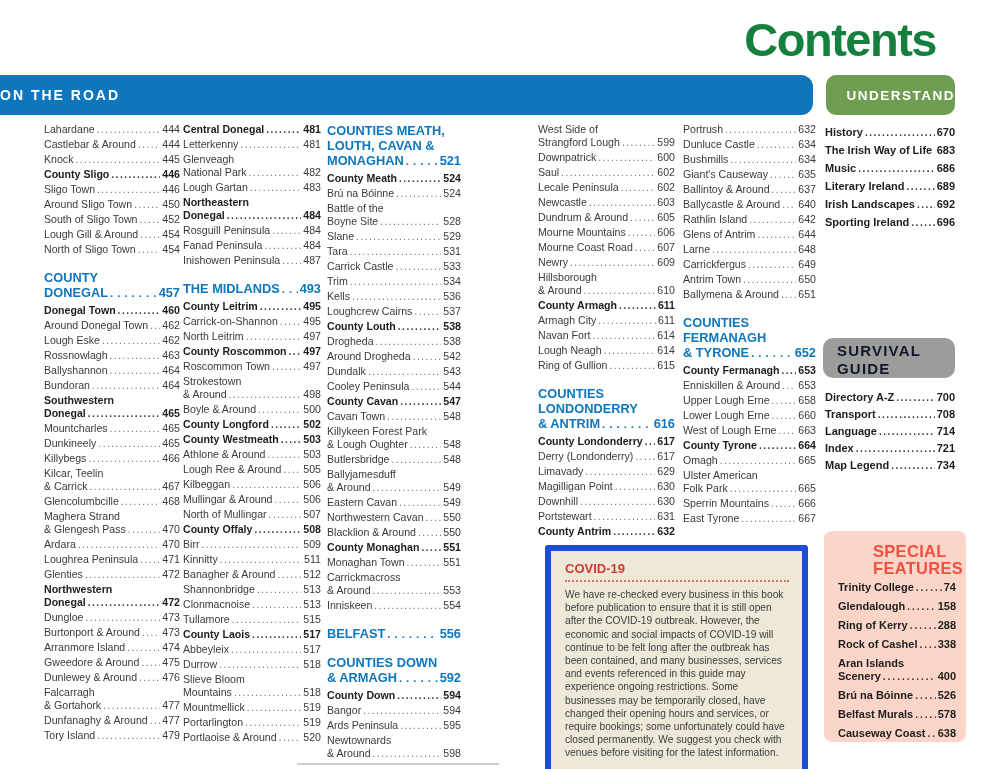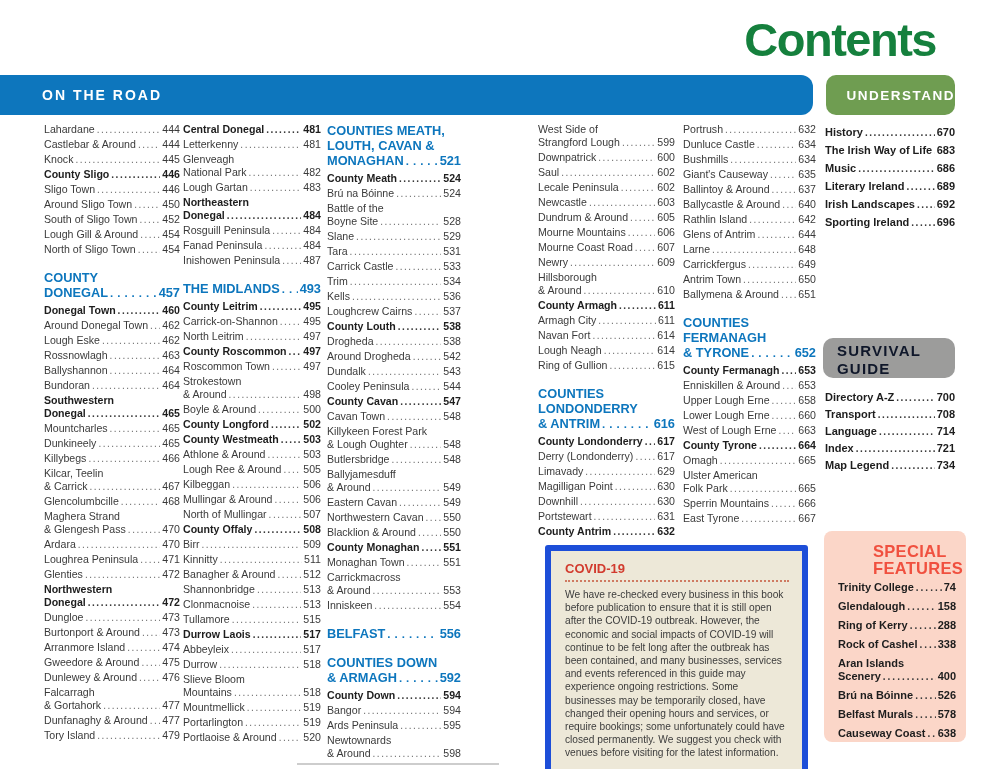--- a/index.html
+++ b/index.html
@@ -8,21 +8,21 @@
     font-family:"Liberation Sans", sans-serif; overflow:hidden;
     color:#3a3a3a;
   }
   .contents-title {
     position:absolute; top:12px; right:64px;
     font-size:47px; font-weight:bold; color:#15803d; letter-spacing:-1.5px;
   }
   .bar-blue {
     position:absolute; left:0; top:75px; width:813px; height:40px;
     background:var(--blue); border-radius:0 12px 12px 0;
-    display:flex; align-items:center; padding-left:42px; box-sizing:border-box;
+    display:flex; align-items:center; box-sizing:border-box;
   }
   .bar-blue .bar-label { color:#fff; font-weight:bold; font-size:14px; letter-spacing:2px; }
   .bar-green {
     position:absolute; left:826px; top:75px; width:129px; height:40px;
     background:var(--green); border-radius:10px;
     display:flex; align-items:center; justify-content:flex-end;
   }
   .bar-green .bar-label { color:#fff; font-weight:bold; font-size:13.5px; letter-spacing:1.5px; }
 
   .toc-col { position:absolute; top:123px; font-size:10.6px; }
@@ -566,21 +566,21 @@
       </div>
       <div class="toc-item s-n">
         <div class="entry-line">
           <span class="label">Tullamore</span>
           <span class="dots">............................................................</span>
           <span class="page">515</span>
         </div>
       </div>
       <div class="toc-item s-b">
         <div class="entry-line">
-          <span class="label">Durrow Laois</span>
+          <span class="label">County Laois</span>
           <span class="dots">............................................................</span>
           <span class="page">517</span>
         </div>
       </div>
       <div class="toc-item s-n">
         <div class="entry-line">
           <span class="label">Abbeyleix</span>
           <span class="dots">............................................................</span>
           <span class="page">517</span>
         </div>

